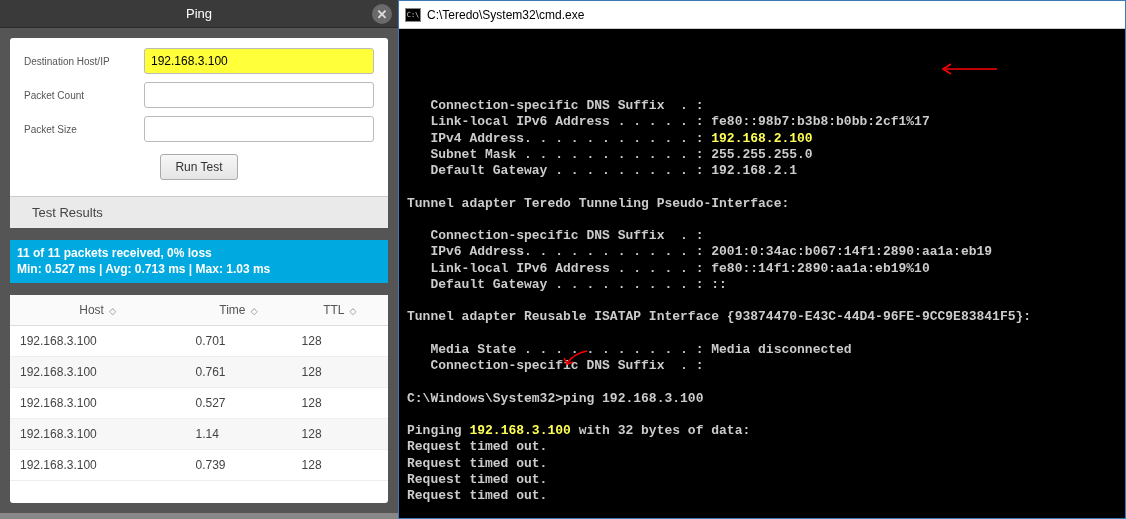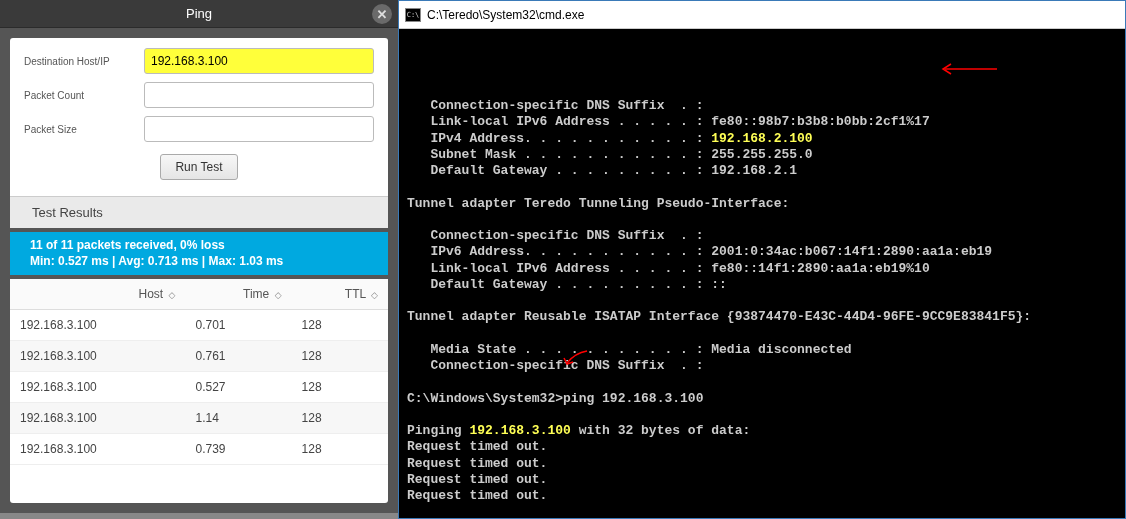--- a/index.html
+++ b/index.html
@@ -92,41 +92,41 @@
     background: #eaeaea;
     margin: 0 10px;
     padding: 8px 22px;
     font-size: 13px;
     color: #444;
     border-top: 1px solid #ccc;
   }
   .summary-bar {
     background: #00a9e0;
     color: #fff;
-    margin: 4px 10px;
-    padding: 6px 20px;
+    margin: 12px 10px;
+    padding: 6px 7px;
     font-size: 12px;
     font-weight: bold;
     line-height: 1.3;
   }
   .table-wrap {
     background: #fff;
     margin: 0 10px 10px 10px;
     flex: 1;
     overflow-y: auto;
     border-radius: 0 0 3px 3px;
   }
   table {
     width: 100%;
     border-collapse: collapse;
     font-size: 12px;
     color: #444;
   }
   th {
-    text-align: right;
+    text-align: center;
     padding: 8px 10px;
     border-bottom: 1px solid #ddd;
     background: #fafafa;
     font-weight: normal;
     color: #555;
   }
   .sort-icon {
     font-size: 9px;
     color: #888;
     margin-left: 2px;

